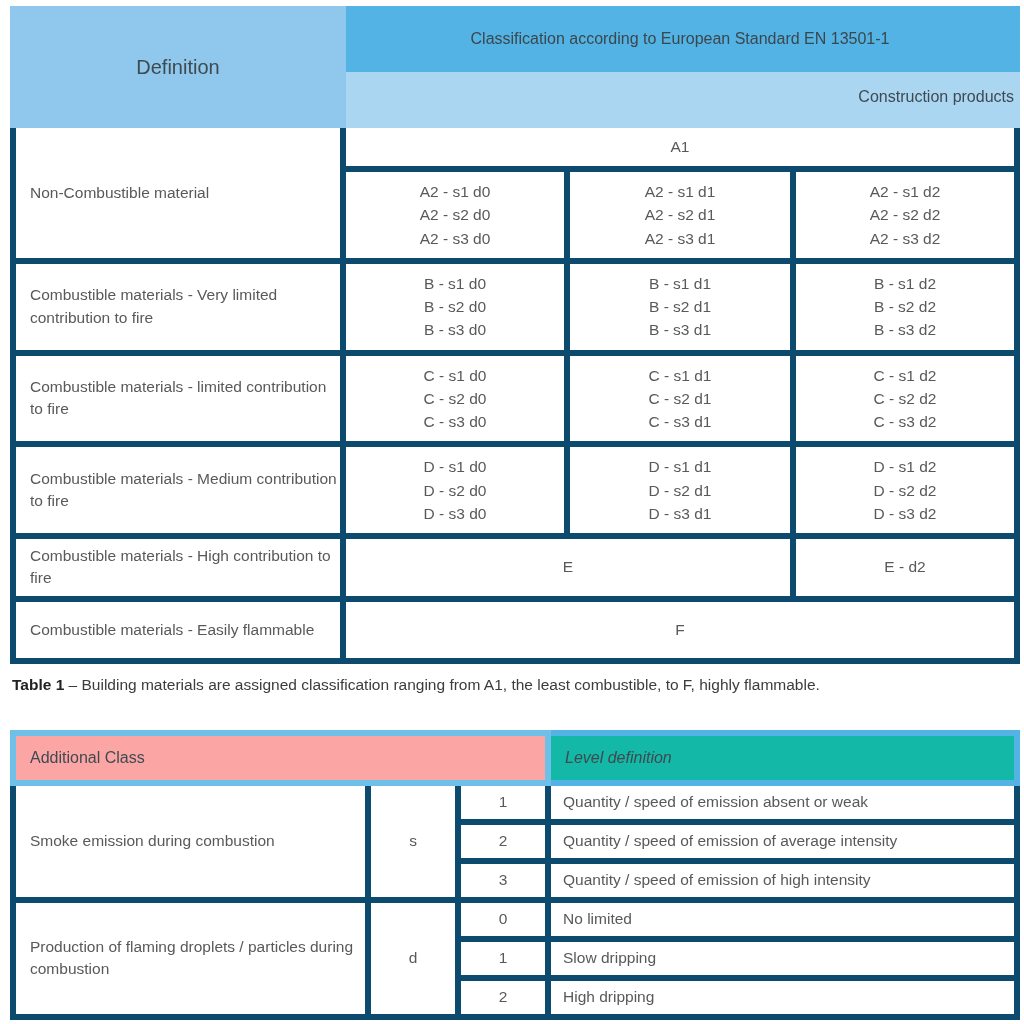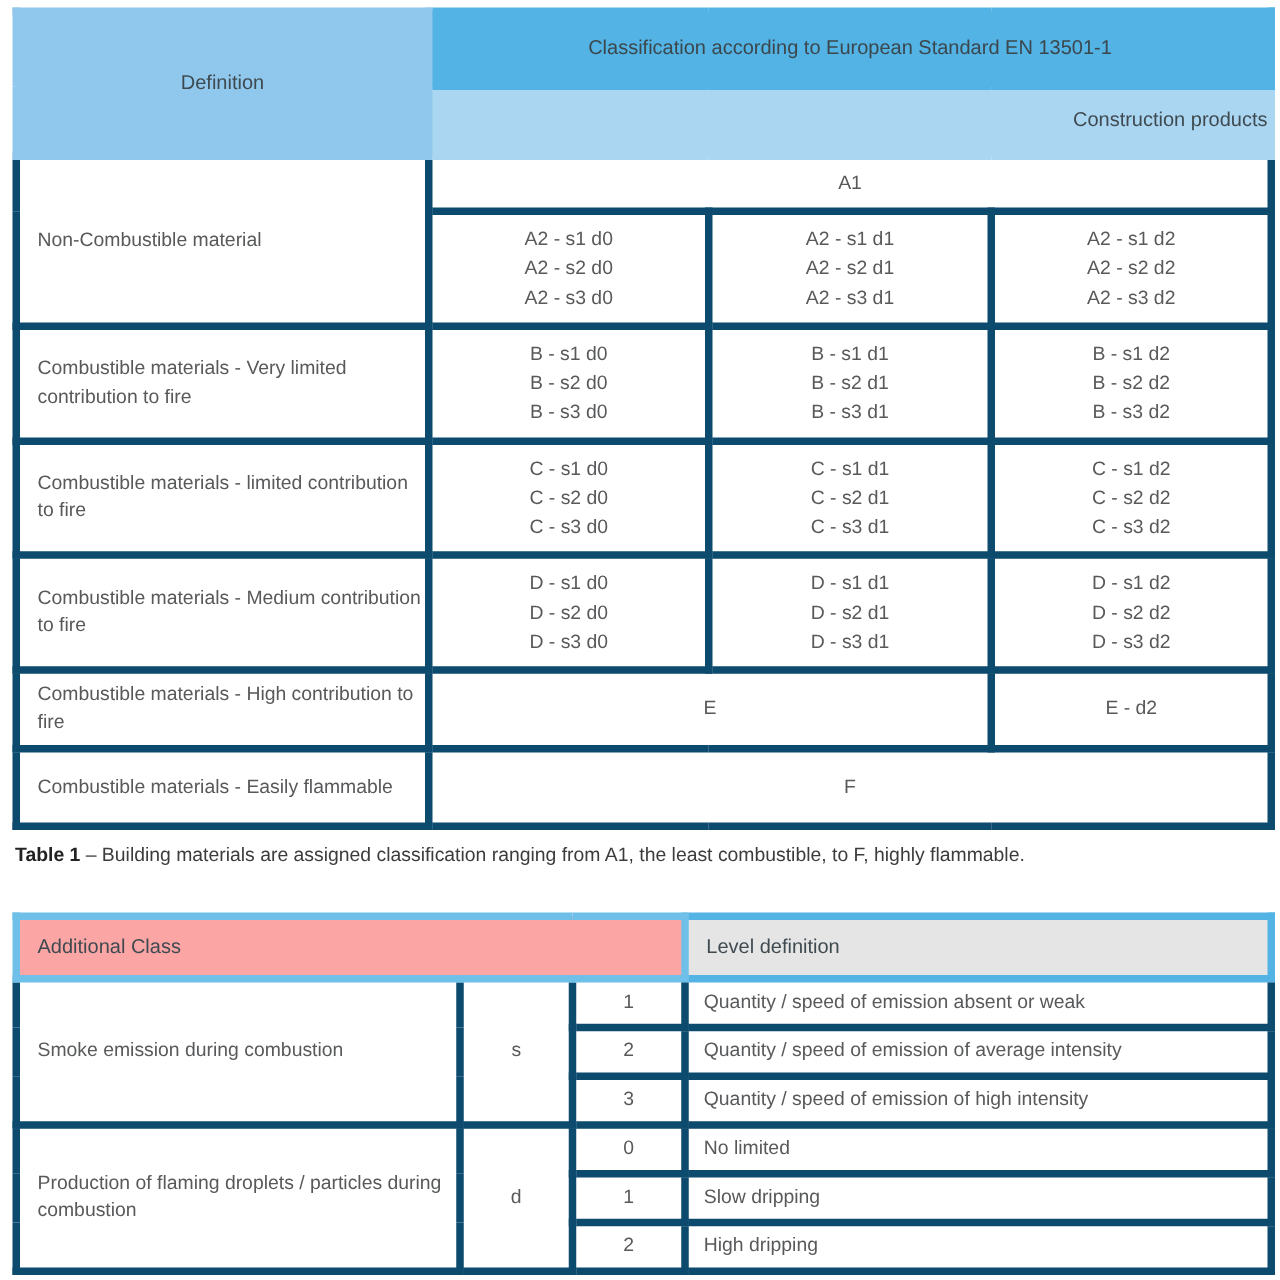--- a/index.html
+++ b/index.html
@@ -38,21 +38,21 @@
     vertical-align: middle;
     background: #ffffff;
     margin-top: 18px;
   }
 
   
   .t1 .hdr-def {
     background: #8fc8ec;
     color: #3f4a50;
     text-align: center;
-    font-size: 16px;
+    font-size: 20px;
     border-color: #8fc8ec;
     height: 104px;
   }
   .t1 .hdr-class {
     background: #52b3e4;
     color: #3c474d;
     text-align: center;
     font-size: 16px;
     border-color: #52b3e4;
     height: 54px;
@@ -113,22 +113,23 @@
   .t2 .hdr {
     background: #fca5a5;
     color: #3f4a50;
     text-align: left;
     font-size: 16px;
     padding: 0 0 0 14px;
     height: 44px;
     border-color: #6fc0e8;
   }
   .t2 .hdr.right {
-    background: #e5e5e5;
+    background: #14b8a6;
     border-color: #52b3e4;
+    font-style: italic;
   }
   .t2 .cat-cell {
     text-align: left;
     padding: 6px 6px 6px 14px;
     line-height: 1.45;
     font-size: 15.5px;
     color: #58595b;
   }
   .t2 .letter-cell {
     text-align: center;

